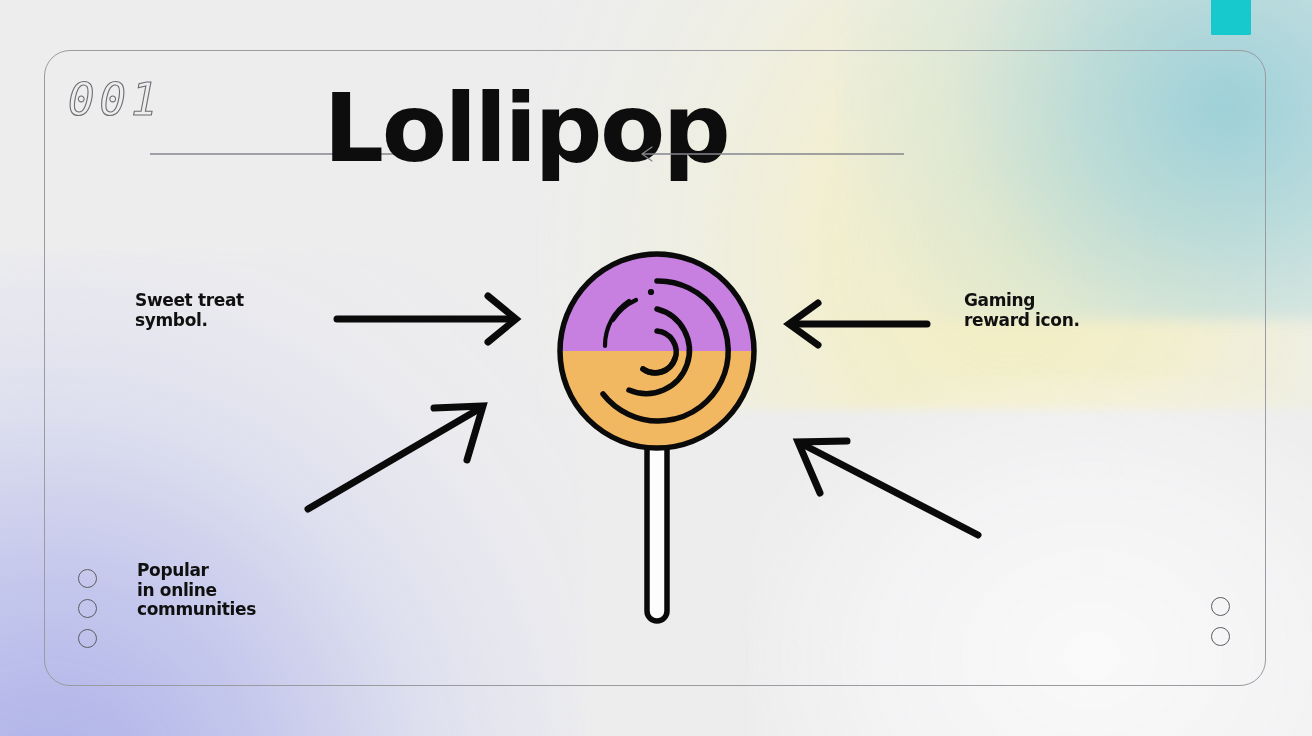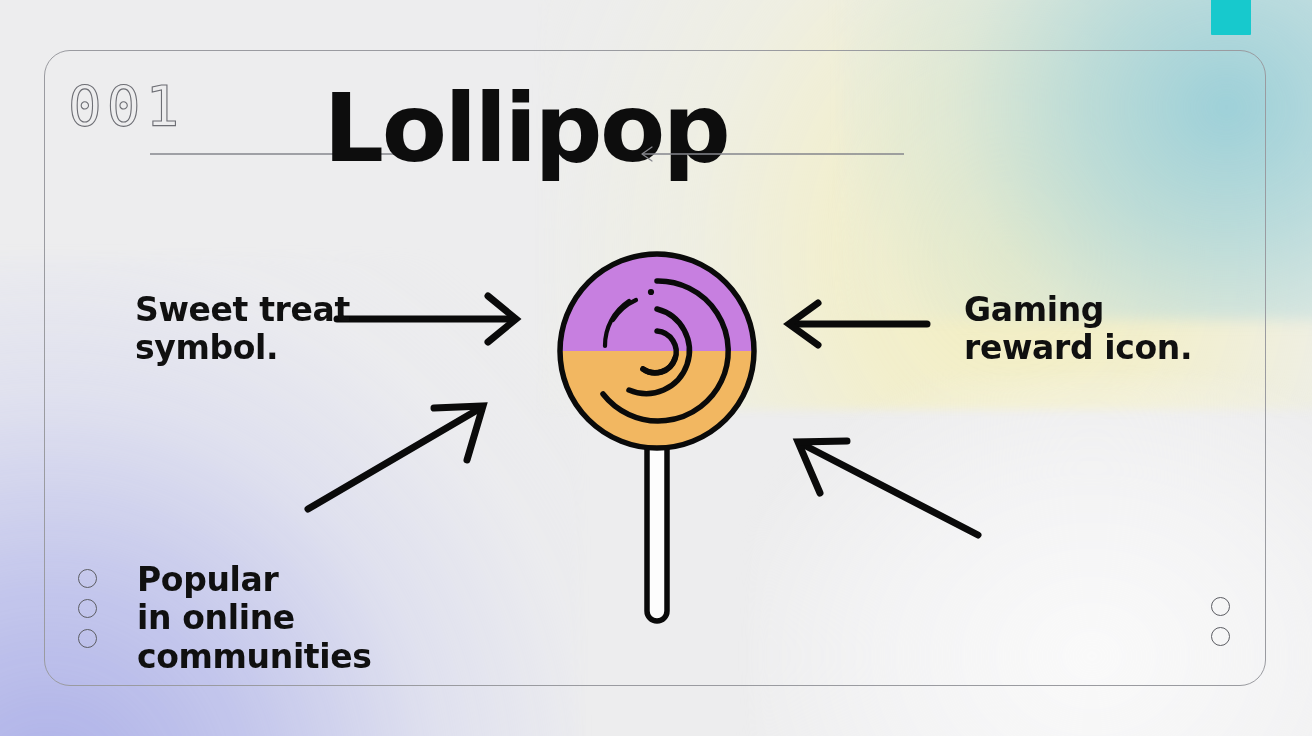--- a/index.html
+++ b/index.html
@@ -104,27 +104,28 @@
     border: 1.2px solid #9a9ba0;
     border-radius: 26px;
     box-sizing: border-box;
     pointer-events: none;
   }
 
   
   .corner-code {
     position: absolute;
     font-family: "DejaVu Sans Mono", monospace;
-    font-size: 56px;
+    font-size: 44px;
     font-weight: 300;
     letter-spacing: 5px;
     color: transparent;
     -webkit-text-stroke: 1.1px #6d6e74;
     line-height: 1;
     white-space: nowrap;
+    font-style: italic;
   }
   .corner-code.left  { left: 68px;  top: 78px; }
   .corner-code.right { right: 70px; top: 78px; }
 
   
   .title-row {
     position: absolute;
     left: 0;
     top: 74px;
     width: 1052px;
@@ -164,21 +165,21 @@
   .callout-arrow { position: absolute; }
   .arrow-sweet   { left: 333px; top: 289px; width: 190px; height: 58px; }
   .arrow-gaming  { left: 783px; top: 298px; width: 148px; height: 52px; }
   .arrow-popular { left: 303px; top: 398px; width: 186px; height: 116px; }
   .arrow-social  { left: 786px; top: 427px; width: 198px; height: 114px; }
 
   
   .callout {
     position: absolute;
     font-family: "DejaVu Sans", sans-serif;
-    font-size: 33px;
+    font-size: 17px;
     font-weight: 700;
     color: #101010;
     line-height: 1.16;
     letter-spacing: -0.35px;
     white-space: pre-line;
   }
   .callout.c-sweet   { left: 135px; top: 291px; width: 250px; }
   .callout.c-gaming  { left: 964px; top: 291px; width: 270px; }
   .callout.c-popular { left: 137px; top: 561px; width: 260px; }
   .callout.c-social  { left: 950px; top: 561px; width: 260px; }

